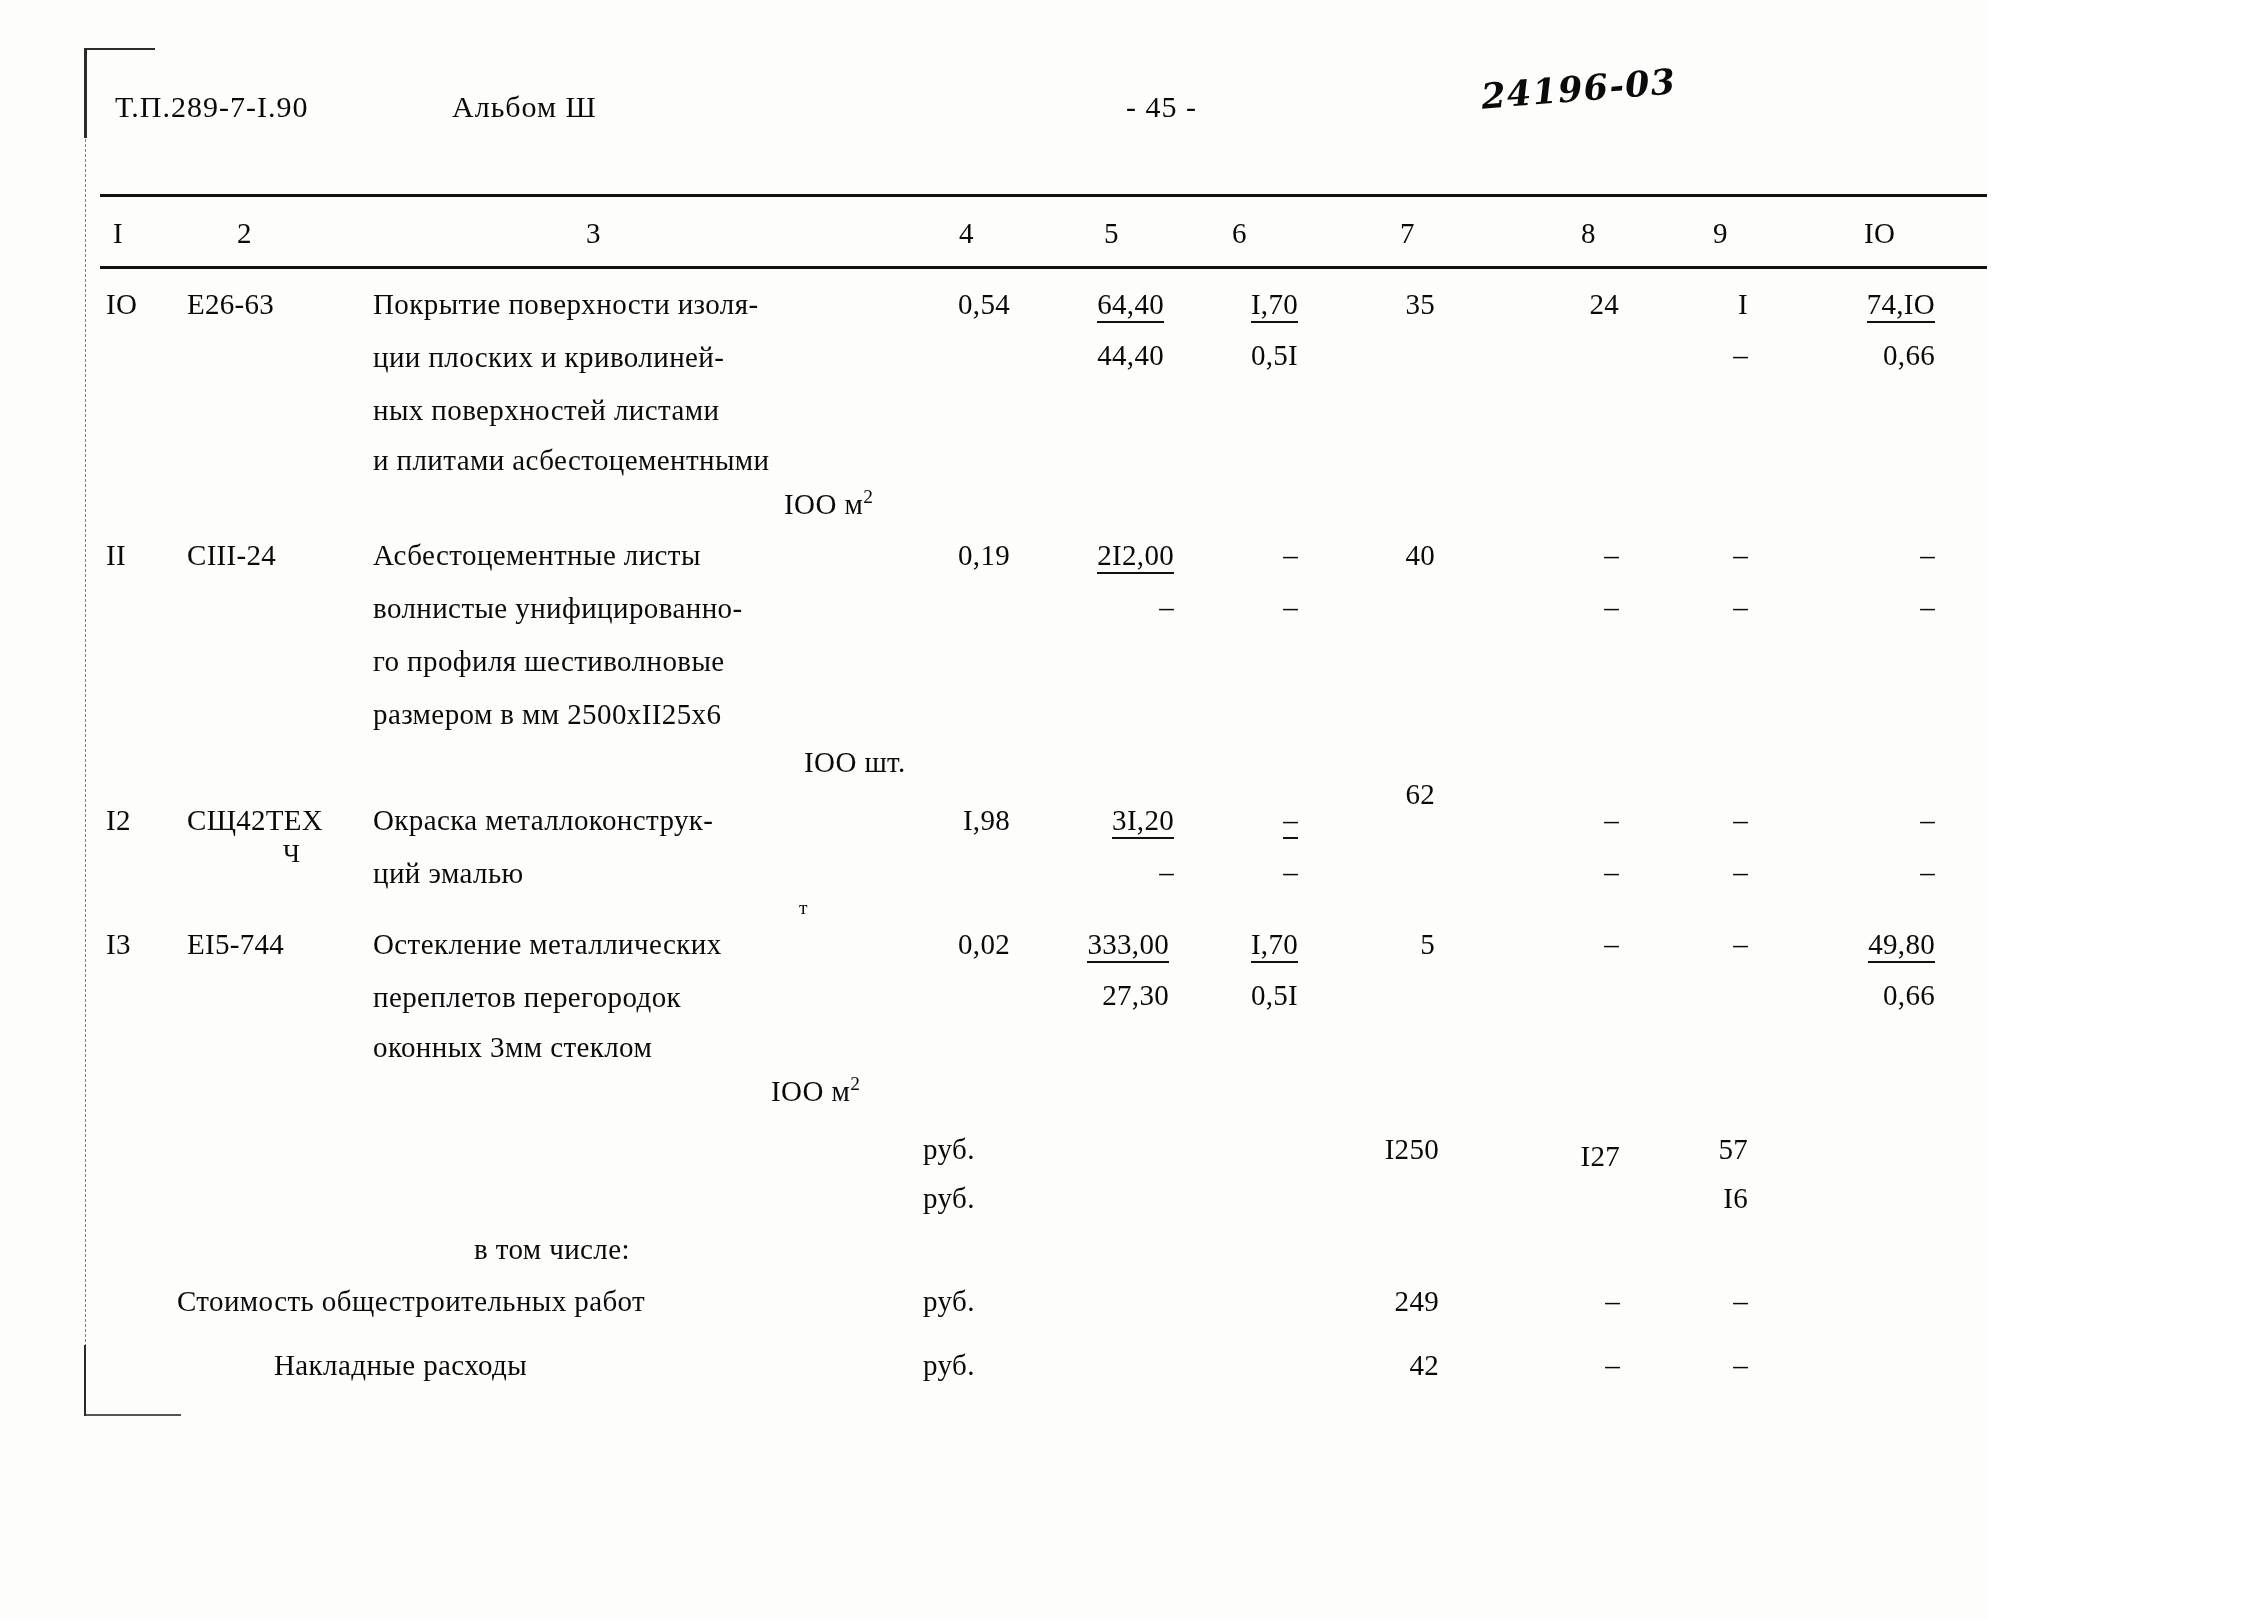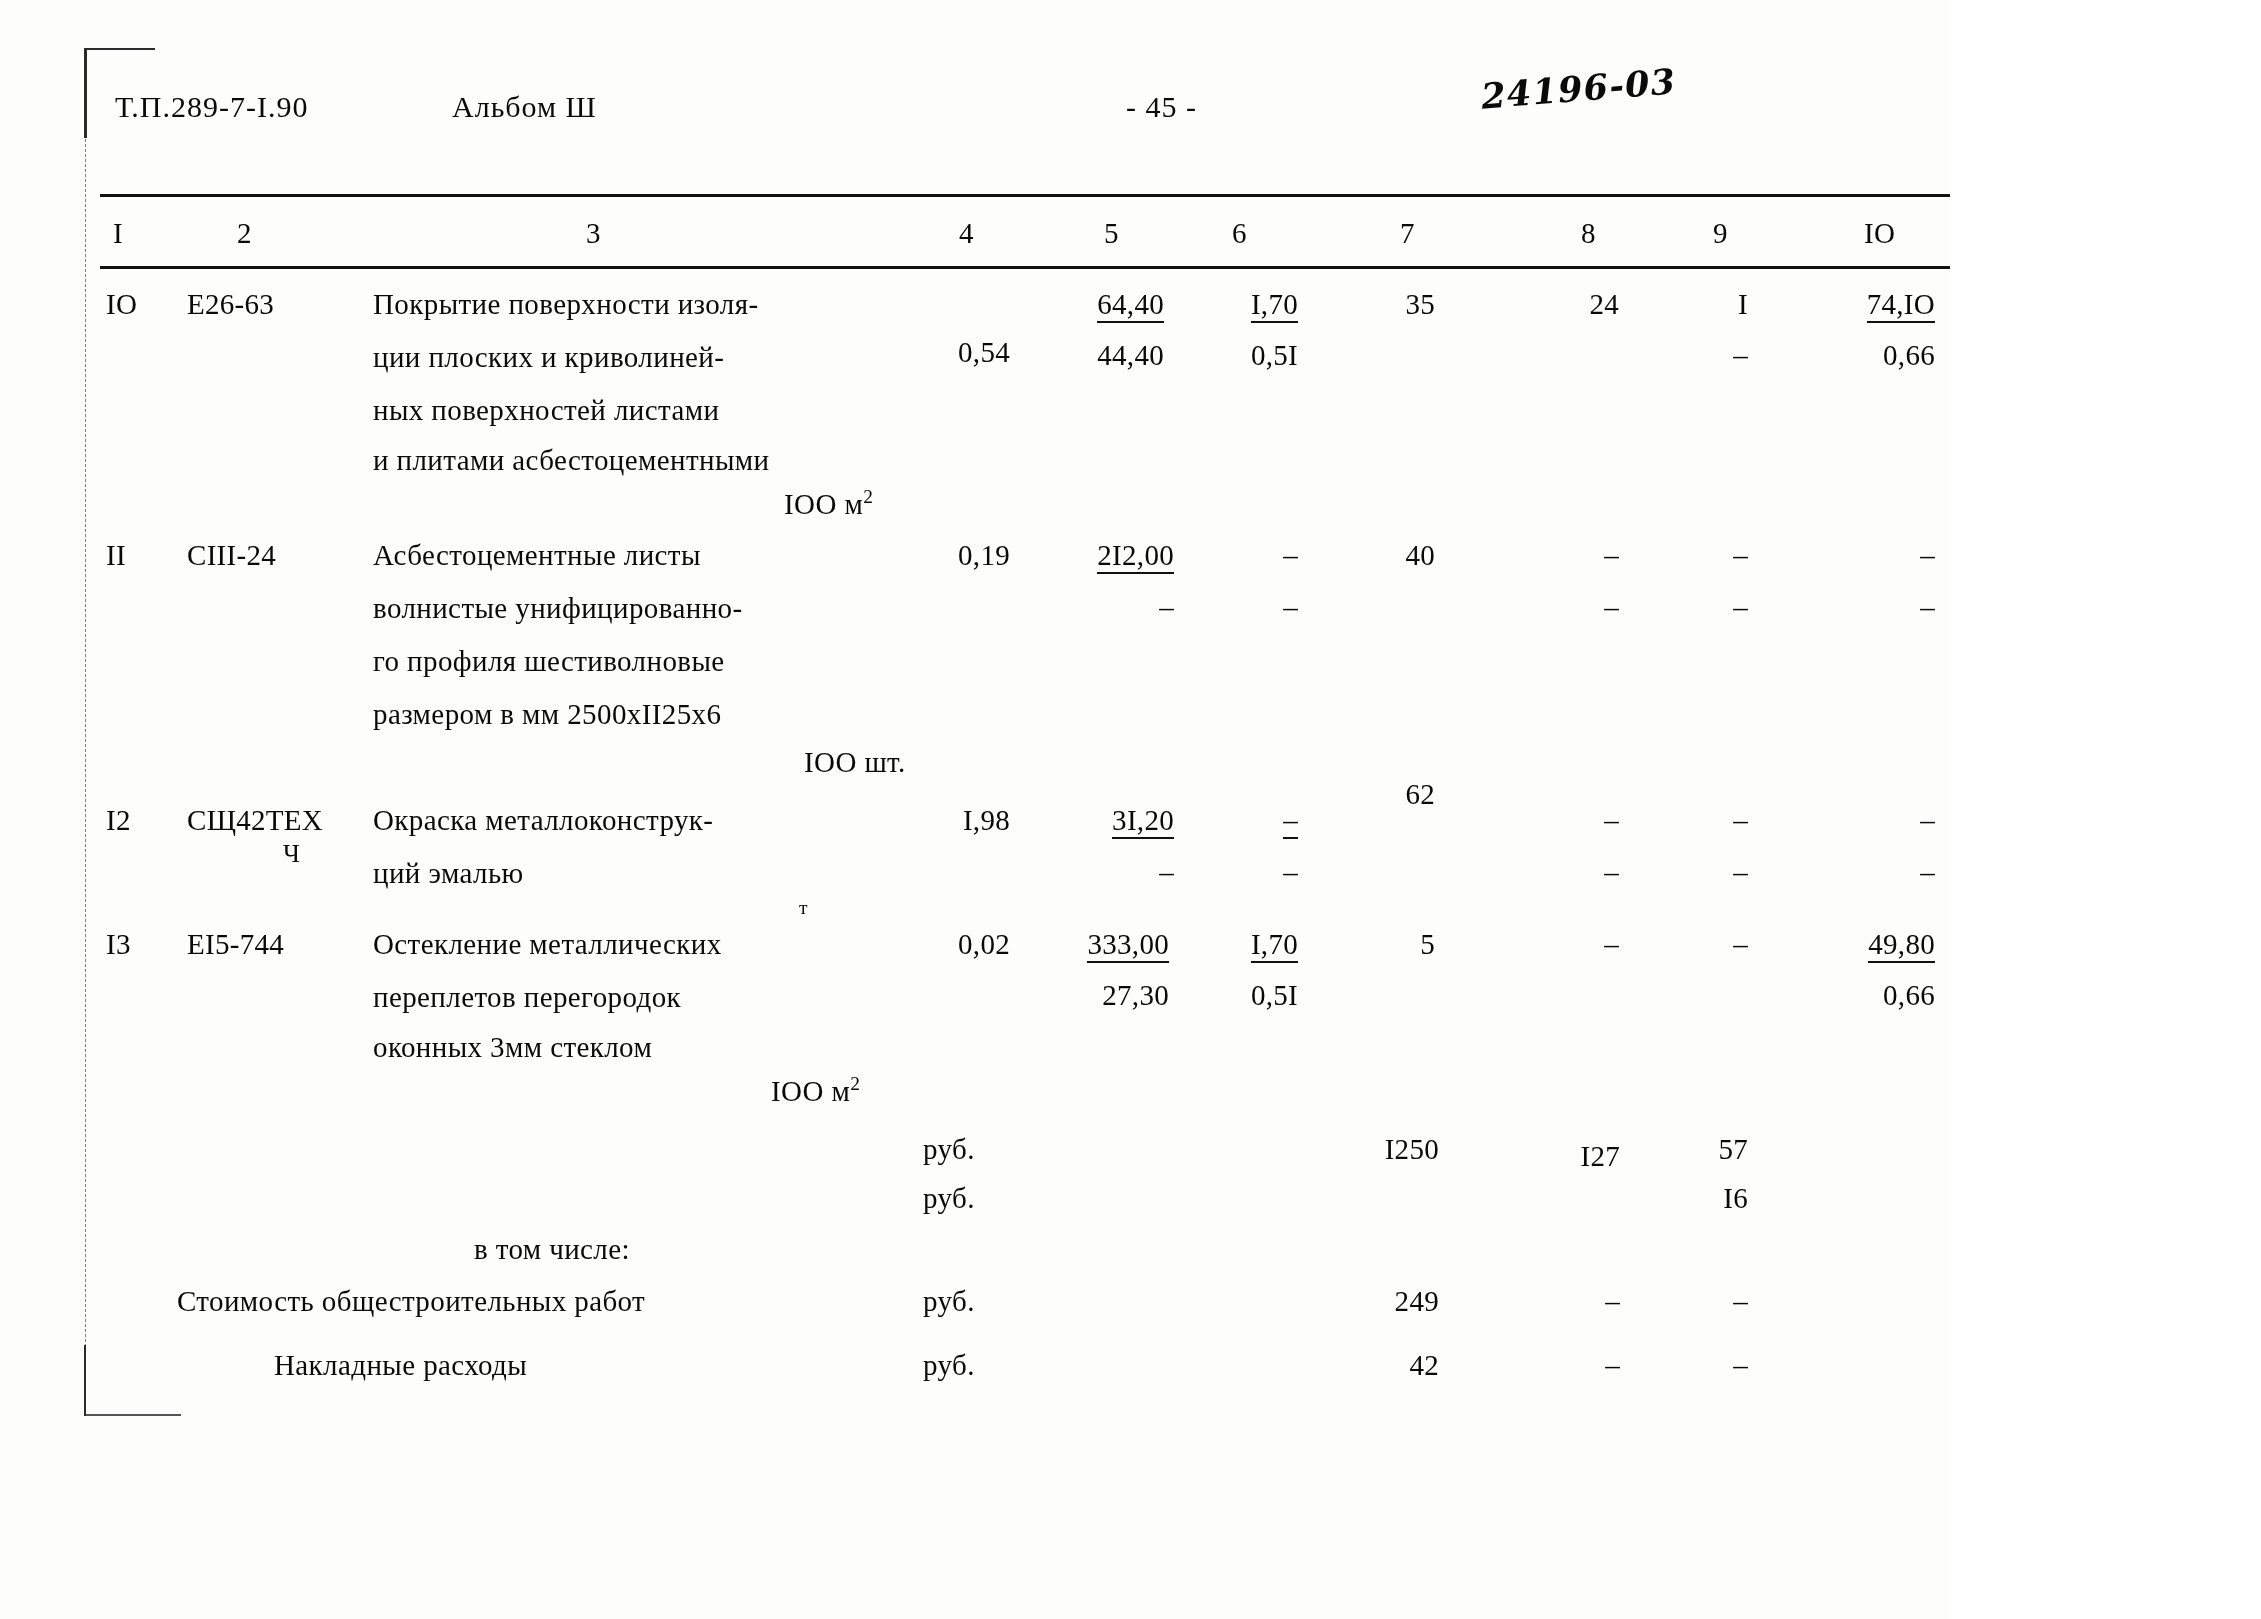--- a/index.html
+++ b/index.html
@@ -8,20 +8,21 @@
     background: #ffffff;
   }
   #page {
     position: relative;
     width: 1950px;
     height: 1620px;
     background: #fdfdfc;
     font-family: "Liberation Serif", "DejaVu Serif", serif;
     color: #0a0a0a;
     overflow: hidden;
+    padding-left: 37px;
   }
 
   
   .frame-mark {
     position: absolute;
     background: transparent;
   }
   .frame-tl {
     left: 84px; top: 48px;
     width: 71px; height: 6.5px;
@@ -165,21 +166,21 @@
   <div class="cell colhdr" style="left:2074px; top:213px;">II</div>
 
   <div class="cell" style="left:106px; top:284px;">IO</div>
   <div class="cell" style="left:187px; top:284px;">Е26-63</div>
   <div class="desc" style="left:373px; top:284px;">Покрытие поверхности изоля-</div>
   <div class="desc" style="left:373px; top:337px;">ции плоских и криволиней-</div>
   <div class="desc" style="left:373px; top:390px;">ных поверхностей листами</div>
   <div class="desc" style="left:373px; top:440px;">и плитами асбестоцементными</div>
   <div class="desc" style="left:784px; top:484px;"><span>IOO м</span><span class="sup">2</span></div>
 
-  <div class="cell c-num" style="left:923px; top:284px; width:87px;margin-top:48px;">0,54</div>
+  <div class="cell c-num" style="left:923px; top:284px; width:87px;">0,54</div>
   <div class="cell c-num" style="left:1048px; top:284px; width:116px;"><span class="u">64,40</span></div>
   <div class="cell c-num" style="left:1048px; top:335px; width:116px;">44,40</div>
   <div class="cell c-num" style="left:1192px; top:284px; width:106px;"><span class="u">I,70</span></div>
   <div class="cell c-num" style="left:1192px; top:335px; width:106px;">0,5I</div>
   <div class="cell c-num" style="left:1348px; top:284px; width:87px;">35</div>
   <div class="cell c-num" style="left:1532px; top:284px; width:87px;">24</div>
   <div class="cell c-num" style="left:1677px; top:284px; width:71px;">I</div>
   <div class="cell c-num" style="left:1677px; top:335px; width:71px;">–</div>
   <div class="cell c-num" style="left:1816px; top:284px; width:119px;"><span class="u">74,IO</span></div>
   <div class="cell c-num" style="left:1816px; top:335px; width:119px;">0,66</div>

